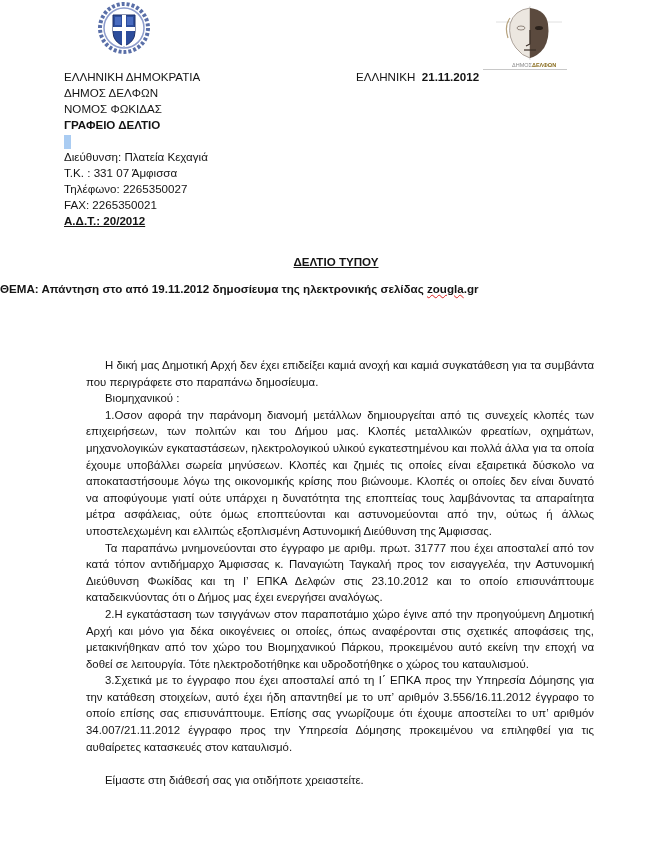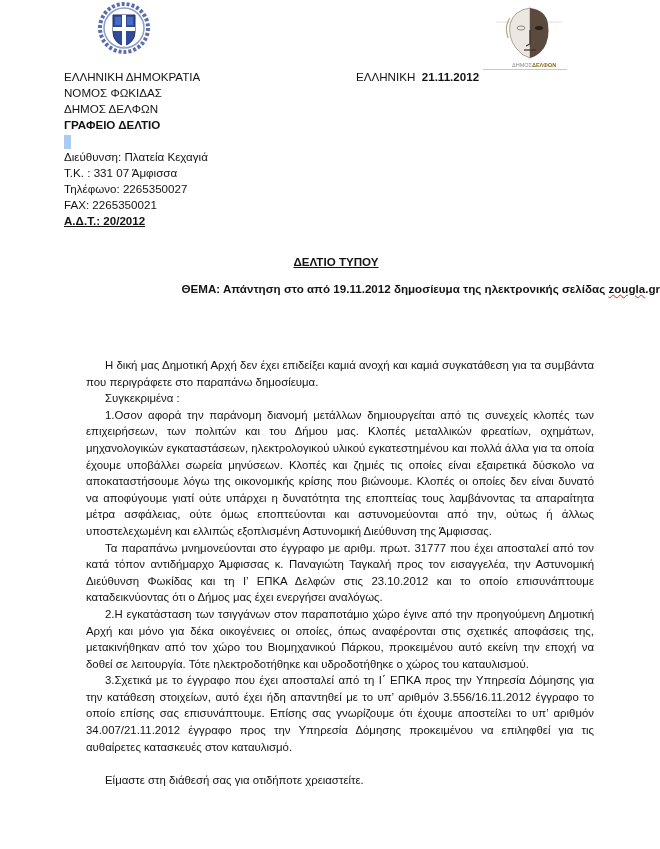--- a/index.html
+++ b/index.html
@@ -14,21 +14,21 @@
 
     .header-block { position: absolute; left: 64px; top: 69px; font-size: 11.6px; line-height: 16px; }
     .header-block div { white-space: nowrap; height: 16px; }
     .bold { font-weight: bold; }
     .selection-mark { display: inline-block; width: 7px; height: 14px; background: #aaccf2; vertical-align: middle; margin-top: 1px; }
     .underline { text-decoration: underline; }
 
     .place-date { position: absolute; left: 356px; top: 69px; font-size: 11.6px; line-height: 16px; white-space: nowrap; }
 
     .title { position: absolute; left: 6px; width: 660px; top: 255px; text-align: center; font-size: 11.6px; font-weight: bold; text-decoration: underline; }
-    .subject { position: absolute; left: 0; width: 660px; top: 282px; text-align: right; font-size: 11.6px; font-weight: bold; white-space: nowrap; }
+    .subject { position: absolute; left: 0; width: 660px; top: 282px; text-align: left; font-size: 11.6px; font-weight: bold; white-space: nowrap; }
     .spell { text-decoration: underline wavy #d22; text-decoration-thickness: 1px; }
 
     .body-text {
       position: absolute; left: 86px; top: 357px; width: 508px;
       font-size: 11.4px; line-height: 16.6px; text-align: justify;
     }
     .body-text p { margin: 0; text-indent: 19px; }
     .body-text p.gap { margin-top: 16.6px; }
   </style>
 </head>
@@ -58,22 +58,22 @@
     <path d="M34 46 H46" stroke="#3a2e26" stroke-width="1.2"></path>
     <path d="M20 14 Q14 22 18 34" fill="none" stroke="#b6a27d" stroke-width="1.2"></path>
     <text x="22" y="63" font-size="5.5" fill="#888" font-family="Liberation Sans, sans-serif">ΔΗΜΟΣ</text>
     <text x="42" y="63" font-size="5.5" fill="#8a6d1f" font-family="Liberation Sans, sans-serif" font-weight="bold">ΔΕΛΦΩΝ</text>
   </svg>
 </div>
 <div class="emblem-right-rule"></div>
 
 <div class="header-block">
   <div>ΕΛΛΗΝΙΚΗ ΔΗΜΟΚΡΑΤΙΑ</div>
+  <div>ΔΗΜΟΣ ΔΕΛΦΩΝ</div>
   <div>ΝΟΜΟΣ ΦΩΚΙΔΑΣ</div>
-  <div>ΔΗΜΟΣ ΔΕΛΦΩΝ</div>
   <div class="bold">ΓΡΑΦΕΙΟ ΔΕΛΤΙΟ</div>
   <div><span class="selection-mark"></span></div>
   <div>Διεύθυνση: Πλατεία Κεχαγιά</div>
   <div>Τ.Κ. : 331 07 Άμφισσα</div>
   <div>Τηλέφωνο: 2265350027</div>
   <div>FAX: 2265350021</div>
   <div class="bold underline">Α.Δ.Τ.:  20/2012</div>
 </div>
 
 <div class="place-date">
@@ -82,19 +82,19 @@
 </div>
 
 <div class="title">ΔΕΛΤΙΟ ΤΥΠΟΥ</div>
 
 <div class="subject">
   <span>ΘΕΜΑ: Απάντηση στο από 19.11.2012  δημοσίευμα της ηλεκτρονικής σελίδας </span><span class="spell">zougla</span><span>.gr</span>
 </div>
 
 <div class="body-text">
   <p>Η δική μας Δημοτική Αρχή δεν έχει επιδείξει καμιά ανοχή και καμιά συγκατάθεση για τα συμβάντα που περιγράφετε στο παραπάνω δημοσίευμα.</p>
-  <p>Συγκεκριμένα :</p>
+  <p>Βιομηχανικού :</p>
   <p>1.Οσον αφορά την παράνομη διανομή μετάλλων δημιουργείται από τις συνεχείς κλοπές των επιχειρήσεων, των πολιτών και του Δήμου μας. Κλοπές μεταλλικών φρεατίων, οχημάτων, μηχανολογικών εγκαταστάσεων, ηλεκτρολογικού υλικού εγκατεστημένου και πολλά άλλα για τα οποία έχουμε υποβάλλει σωρεία μηνύσεων. Κλοπές και ζημιές τις οποίες είναι εξαιρετικά δύσκολο να αποκαταστήσουμε λόγω της οικονομικής κρίσης που βιώνουμε. Κλοπές οι οποίες δεν είναι δυνατό να αποφύγουμε γιατί ούτε υπάρχει η δυνατότητα της εποπτείας τους λαμβάνοντας τα απαραίτητα μέτρα ασφάλειας, ούτε όμως εποπτεύονται και αστυνομεύονται από την, ούτως ή άλλως υποστελεχωμένη και ελλιπώς εξοπλισμένη Αστυνομική Διεύθυνση της Άμφισσας.</p>
   <p>Τα παραπάνω μνημονεύονται στο έγγραφο με αριθμ. πρωτ. 31777 που έχει αποσταλεί από τον κατά τόπον αντιδήμαρχο Άμφισσας κ. Παναγιώτη Ταγκαλή προς τον εισαγγελέα, την Αστυνομική Διεύθυνση Φωκίδας και τη Ι’ ΕΠΚΑ Δελφών στις 23.10.2012 και το οποίο επισυνάπτουμε καταδεικνύοντας ότι ο Δήμος μας έχει ενεργήσει αναλόγως.</p>
   <p>2.Η εγκατάσταση των τσιγγάνων στον παραποτάμιο χώρο έγινε από την προηγούμενη Δημοτική Αρχή και μόνο για δέκα οικογένειες οι οποίες, όπως αναφέρονται στις σχετικές αποφάσεις της, μετακινήθηκαν από τον χώρο του Βιομηχανικού Πάρκου, προκειμένου αυτό εκείνη την εποχή να δοθεί σε λειτουργία. Τότε ηλεκτροδοτήθηκε και υδροδοτήθηκε  ο χώρος του καταυλισμού.</p>
   <p>3.Σχετικά με το έγγραφο που έχει αποσταλεί από τη Ι΄ ΕΠΚΑ προς την Υπηρεσία Δόμησης για την κατάθεση στοιχείων, αυτό έχει ήδη απαντηθεί με το υπ’ αριθμόν 3.556/16.11.2012 έγγραφο το οποίο επίσης σας επισυνάπτουμε. Επίσης σας γνωρίζουμε ότι έχουμε αποστείλει το υπ’ αριθμόν 34.007/21.11.2012  έγγραφο προς την Υπηρεσία Δόμησης προκειμένου να επιληφθεί για τις αυθαίρετες κατασκευές στον καταυλισμό.</p>
   <p class="gap">Είμαστε στη διάθεσή σας για οτιδήποτε χρειαστείτε.</p>
 </div>
 
 </body></html>

